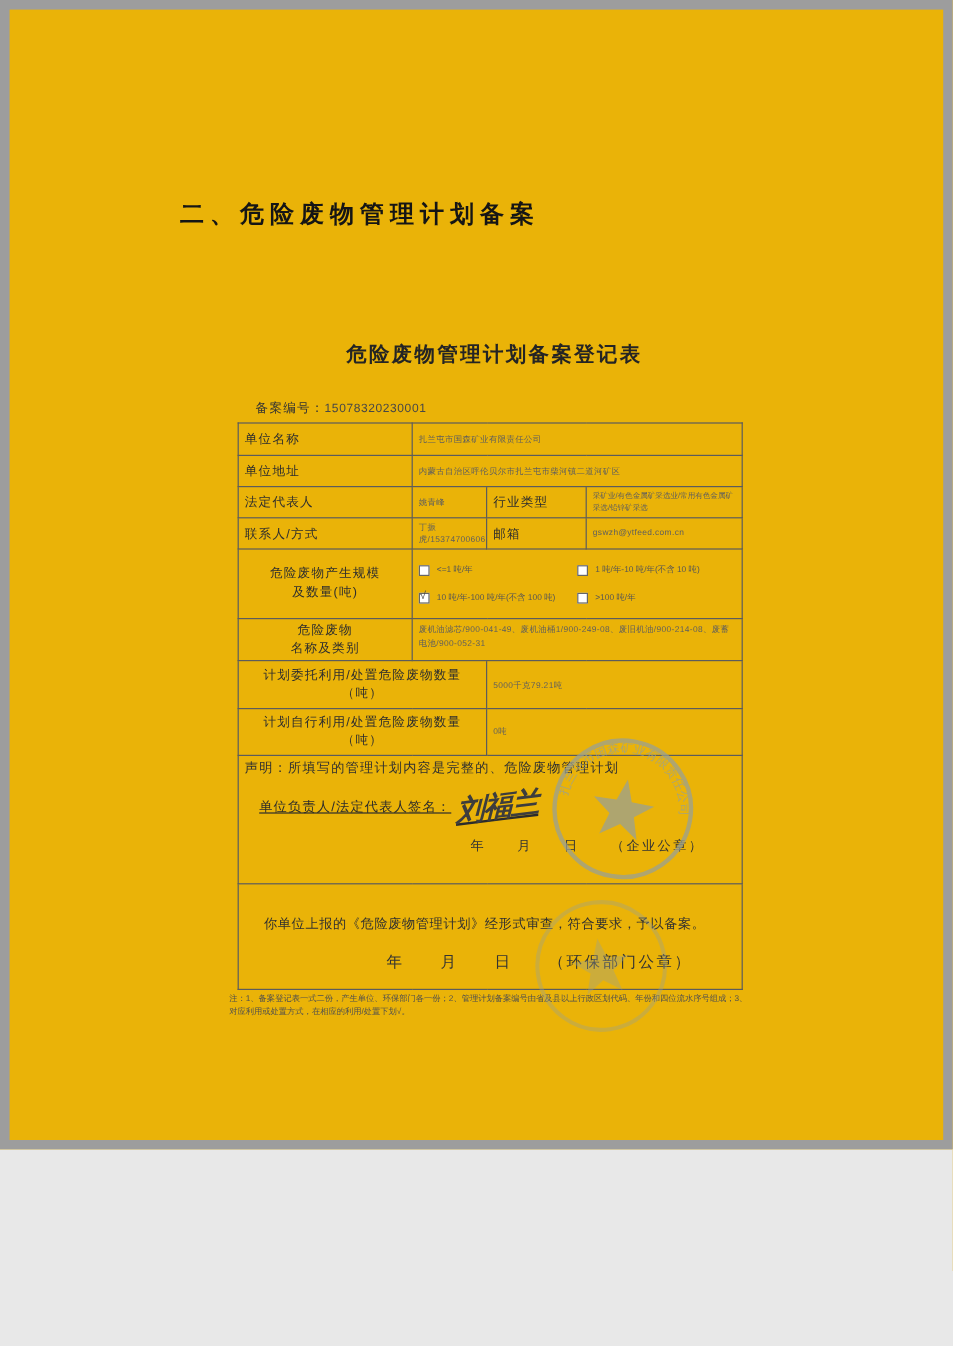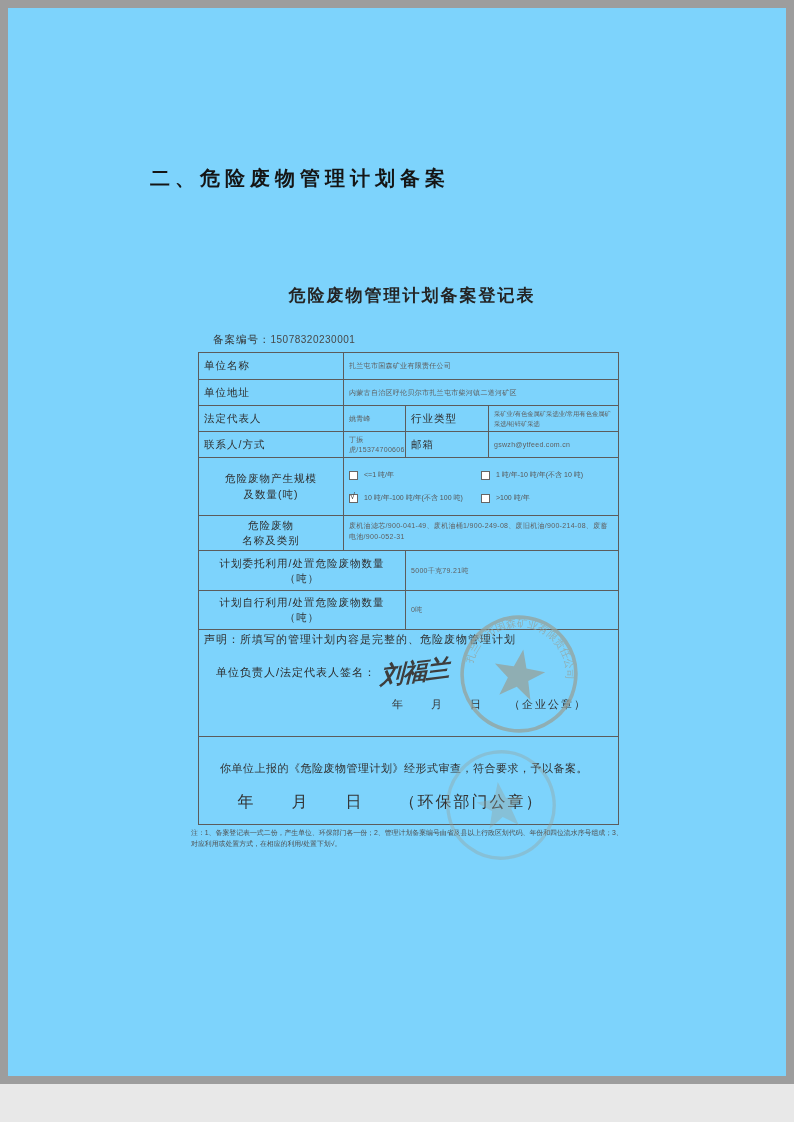--- a/index.html
+++ b/index.html
@@ -1,20 +1,20 @@
 <!DOCTYPE html>
 <html><head>
 <meta charset="utf-8">
 <style>
   html,body { margin:0; padding:0; background:#e8e8e8; }
   .page {
     position:relative;
-    width:794px; height:1084px;
+    width:794px; height:958px;
     margin:0 auto;
-    background:#7dd3fc;
+    background:#eab308;
     border:8px solid #9d9d9d;
     box-sizing:border-box;
     font-family:"Liberation Sans","DejaVu Sans",sans-serif;
     color:#2b2b2b;
     overflow:hidden;
   }
   .heading {
     position:absolute; left:142px; top:157px;
     font-size:20px; font-weight:bold; letter-spacing:5px; color:#151515;
   }
@@ -38,31 +38,31 @@
   .val-xs { font-size:6.3px; line-height:1.45; color:#5e5e5e; padding:1px 3px; }
 
   .cbcell { padding:6px 8px; }
   .cbgrid { display:grid; grid-template-columns:50% 50%; row-gap:13px; }
   .opt { display:flex; align-items:center; gap:6px; font-size:7px; color:#555; }
   .cb { width:7px; height:7px; border:1px solid #666; flex:0 0 auto; position:relative; background:#fff; }
   .cb i { position:absolute; left:0px; top:-4px; font-style:normal; font-size:9px; color:#444; }
 
   .decl { padding:10px 12px 6px 14px; }
   .decl-line { font-size:11px; color:#303030; letter-spacing:1px; }
-  .sign-row { margin-top:10px; margin-left:12px; font-size:11px; letter-spacing:1px; display:flex; align-items:center; height:30px; }
+  .sign-row { margin-top:10px; margin-left:12px; font-size:11px; letter-spacing:1px; display:flex; align-items:center; height:30px;text-decoration:underline; }
   .signature {
     display:inline-block; margin-left:4px;
     font-size:24px; font-style:italic; font-weight:600;
     transform:rotate(-7deg) skewX(-8deg); letter-spacing:-1px; color:#3d3d3d;
   }
   .decl-date { margin-top:10px; font-size:11px; letter-spacing:2px; text-align:right; padding-right:26px; color:#333; }
 
   .review { padding:16px 12px 6px 14px; vertical-align:top; }
   .review-line { font-size:11px; letter-spacing:0.5px; text-indent:16px; color:#303030;margin-top:12px; }
-  .review-date { margin-top:16px; text-align:center; padding-right:36px; font-size:16px; letter-spacing:2px; color:#333; }
+  .review-date { margin-top:16px; text-align:right; padding-right:36px; font-size:13px; letter-spacing:2px; color:#333; }
 
   .footnote {
     position:absolute; left:183px; top:820px; width:437px;
     font-size:6.9px; line-height:1.55; color:#4f4f4f;
   }
 
   .seal { position:absolute; pointer-events:none; }
   .seal1 { left:449px; top:604px; width:124px; height:124px; transform:rotate(10deg); opacity:0.72; }
   .seal2 { left:435px; top:739px; width:116px; height:116px; transform:rotate(-8deg); opacity:0.36; }
   .seal-ring { fill:none; stroke:#97a097; stroke-width:3.5; }

